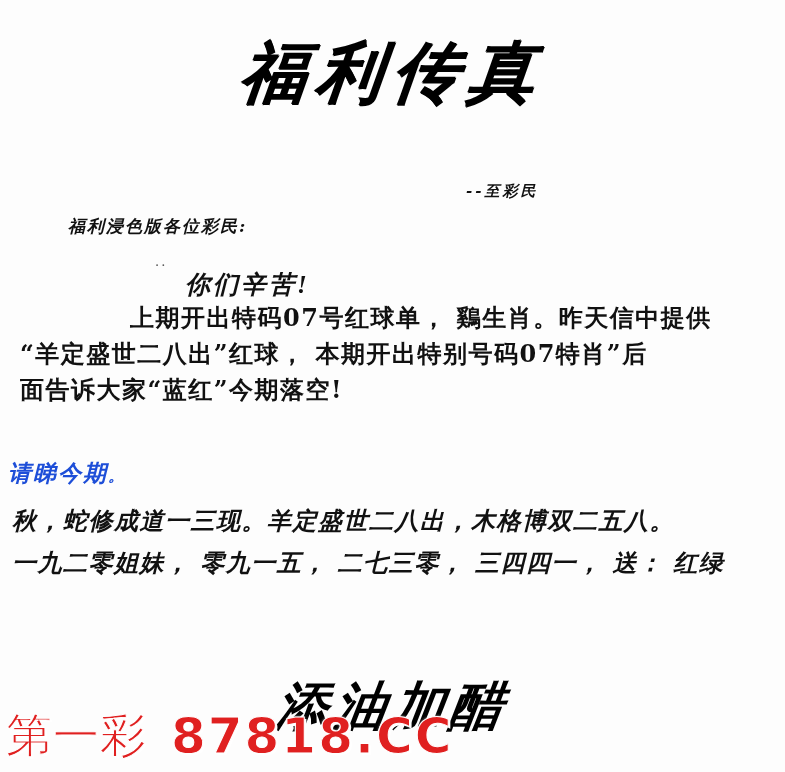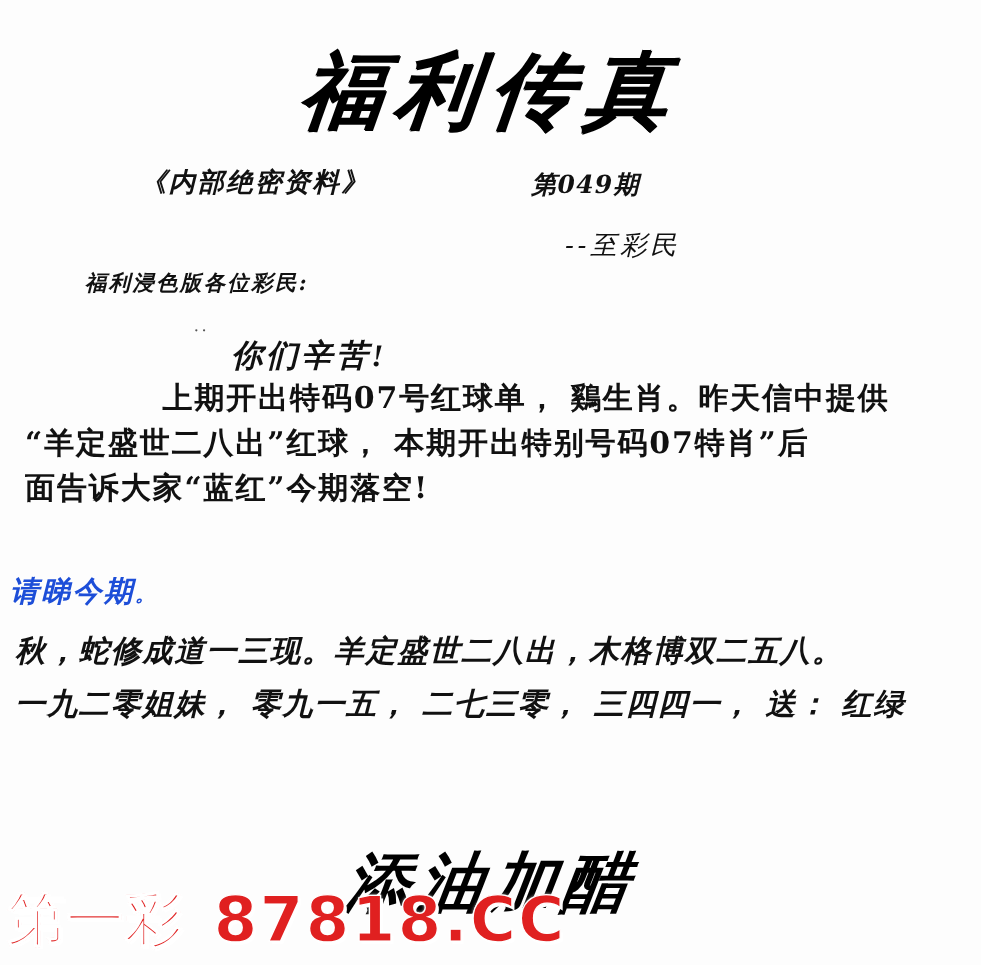--- a/index.html
+++ b/index.html
@@ -63,23 +63,23 @@
     top: 2px;
     font-size: 20px;
     font-weight: bold;
     font-style: italic;
     letter-spacing: 1px;
     color: #111;
   }
   .toreaders {
     position: absolute;
     top: 182px;
-    left: 452px;
-    font-size: 21px;
-    font-weight: normal;
+    left: 466px;
+    font-size: 15px;
+    font-weight: bold;
     font-style: italic;
     letter-spacing: 3px;
     color: #111;
   }
 
   
   .salutation {
     position: absolute;
     top: 215px;
     left: 68px;
@@ -186,21 +186,21 @@
     position: absolute;
     left: 0;
     top: 700px;
     width: 785px;
     height: 72px;
     display: flex;
     align-items: center;
   }
   .wm-brand {
     font-size: 46px;
-    font-weight: bold;
+    font-weight: normal;
     color: #e02020;
     letter-spacing: 1px;
     margin-left: 6px;
     font-family: "DejaVu Sans", sans-serif;
     -webkit-text-stroke: 1px #ffffff;
     text-shadow: 0 0 3px #fff, 2px 2px 0 #fff;
   }
   .wm-site {
     font-size: 50px;
     font-weight: bold;
@@ -213,24 +213,20 @@
     text-align: right;
   }
 </style>
 </head>
 <body>
 
 <div class="page">
 
   <div class="title">福利传真</div>
 
-  <div class="subline">
-    <span class="secret">《内部绝密资料》</span>
-    <span class="issue">第049期</span>
-  </div>
 
   <div class="toreaders">--至彩民</div>
 
   <div class="salutation">福利浸色版各位彩民:</div>
 
   <div class="dots">··</div>
   <div class="greeting">你们辛苦!</div>
 
   <div class="body-block">
     <div class="line indent">上期开出特码07号红球单， 鷄生肖。昨天信中提供</div>

